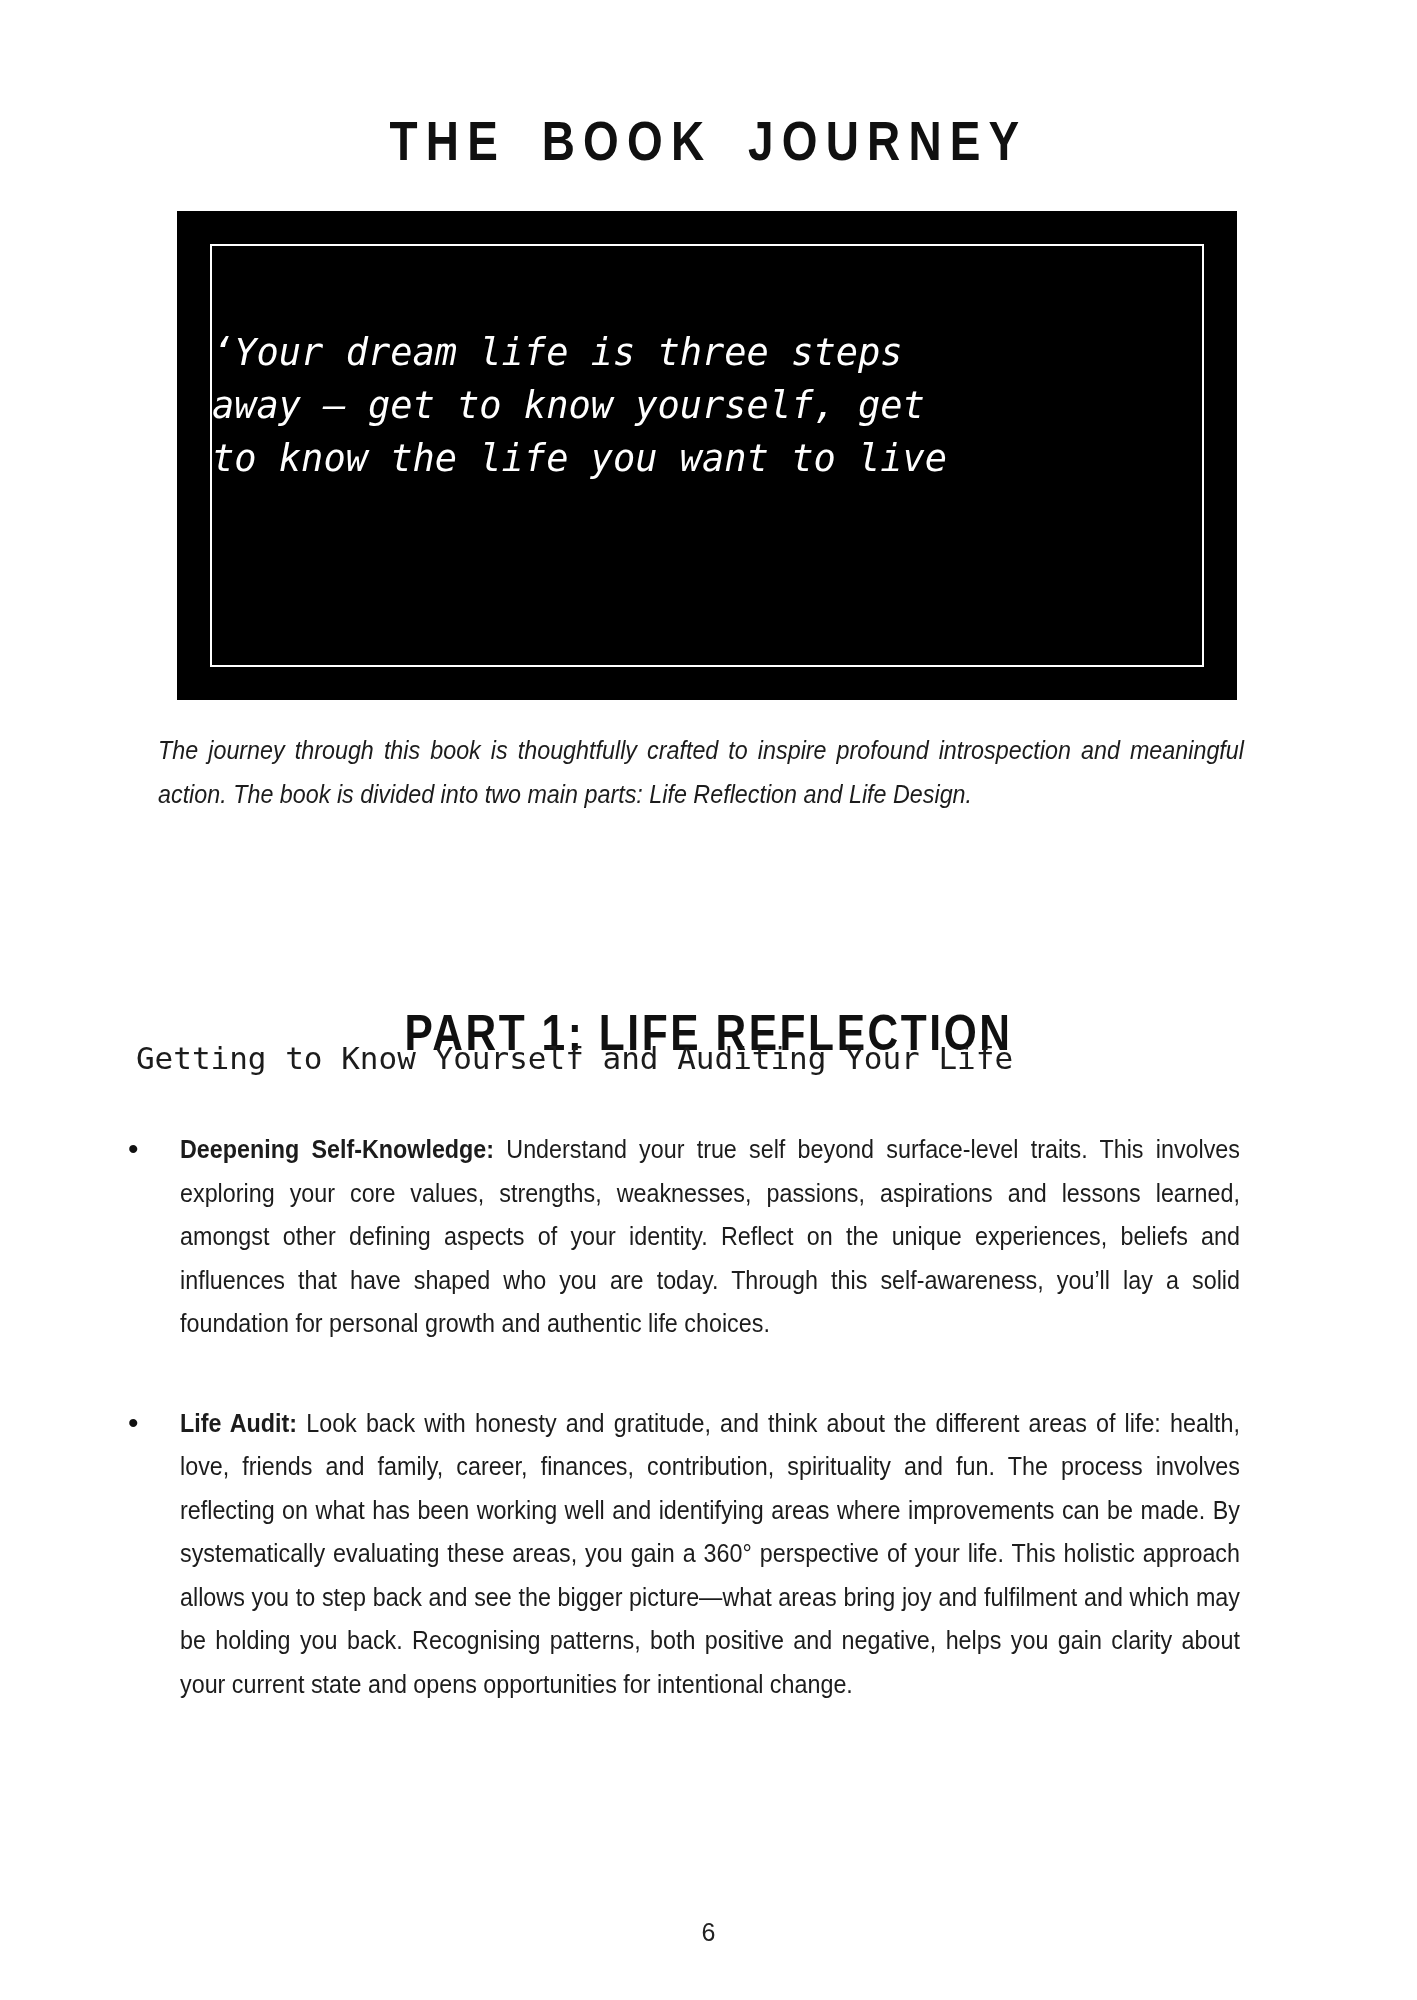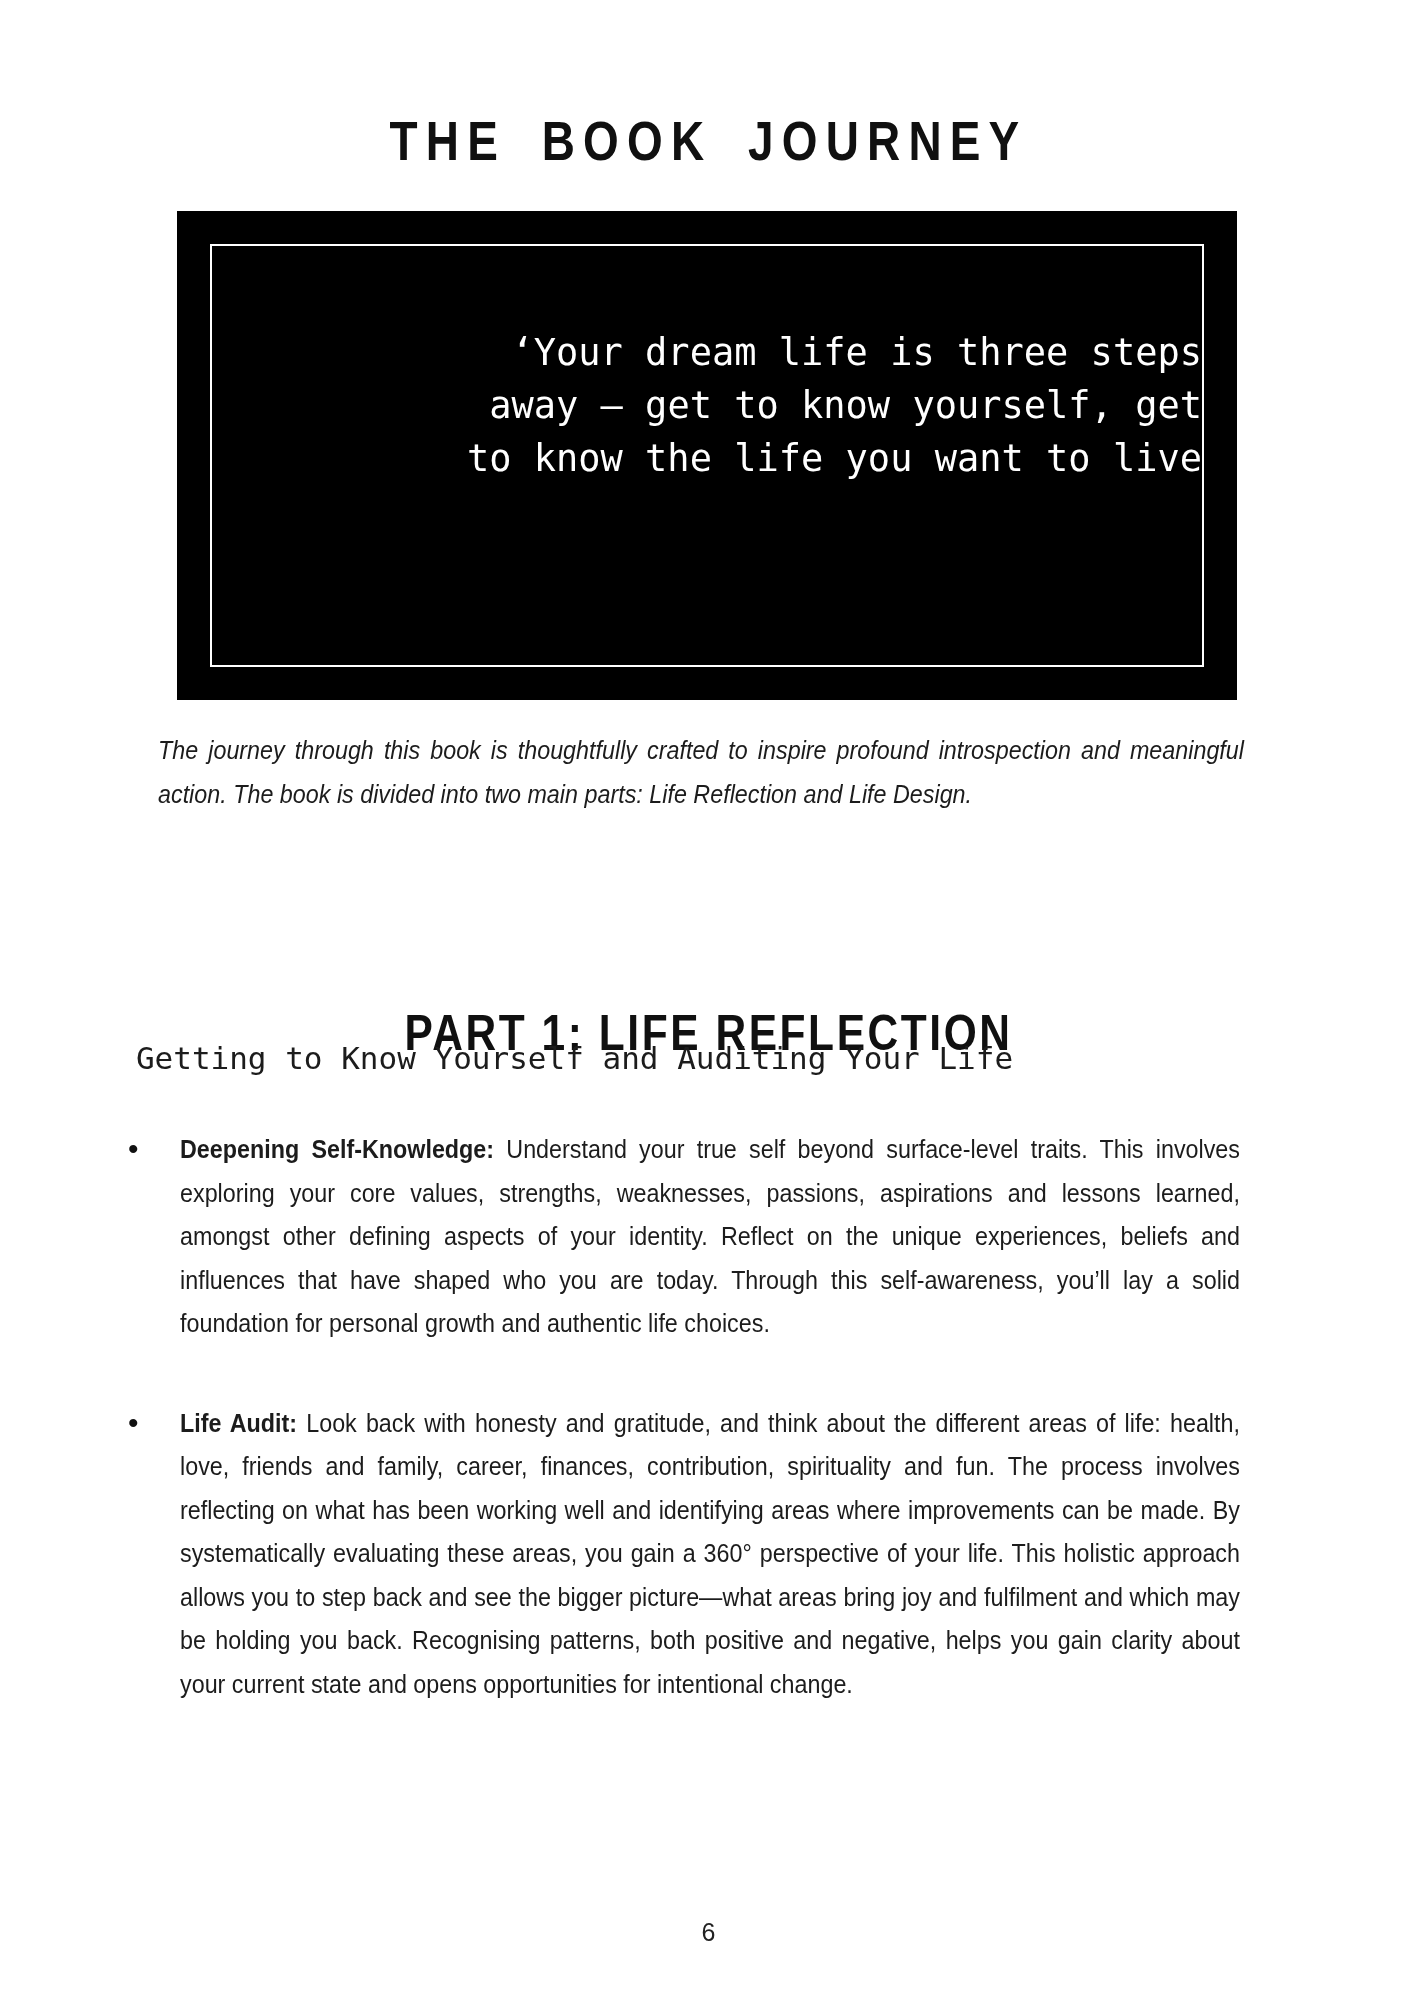--- a/index.html
+++ b/index.html
@@ -37,22 +37,23 @@
     width: 1060px;
     height: 489px;
     background: #000000;
     box-sizing: border-box;
   }
   .quote-border {
     position: absolute;
     inset: 33px;
     border: 2px solid #ffffff;
     box-sizing: border-box;
-    text-align: right;
+    text-align: left;
     padding-top: 80px;
+    font-style: italic;
   }
   .quote-line {
     font-family: "DejaVu Sans Mono", monospace;
     font-size: 37px;
     line-height: 53px;
     color: #ffffff;
     white-space: pre;
   }
   .quote-attribution {
     margin-top: 54px;

